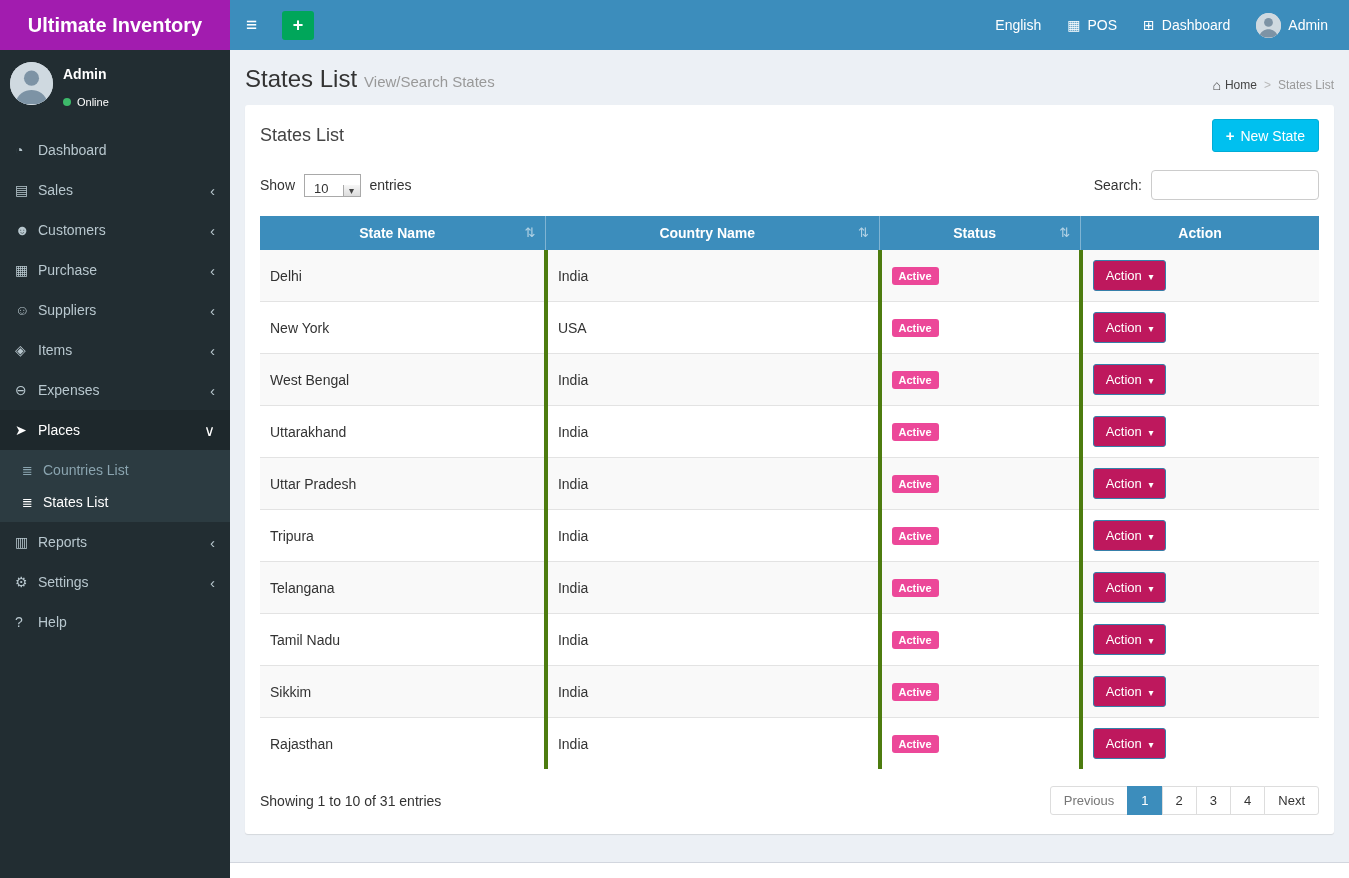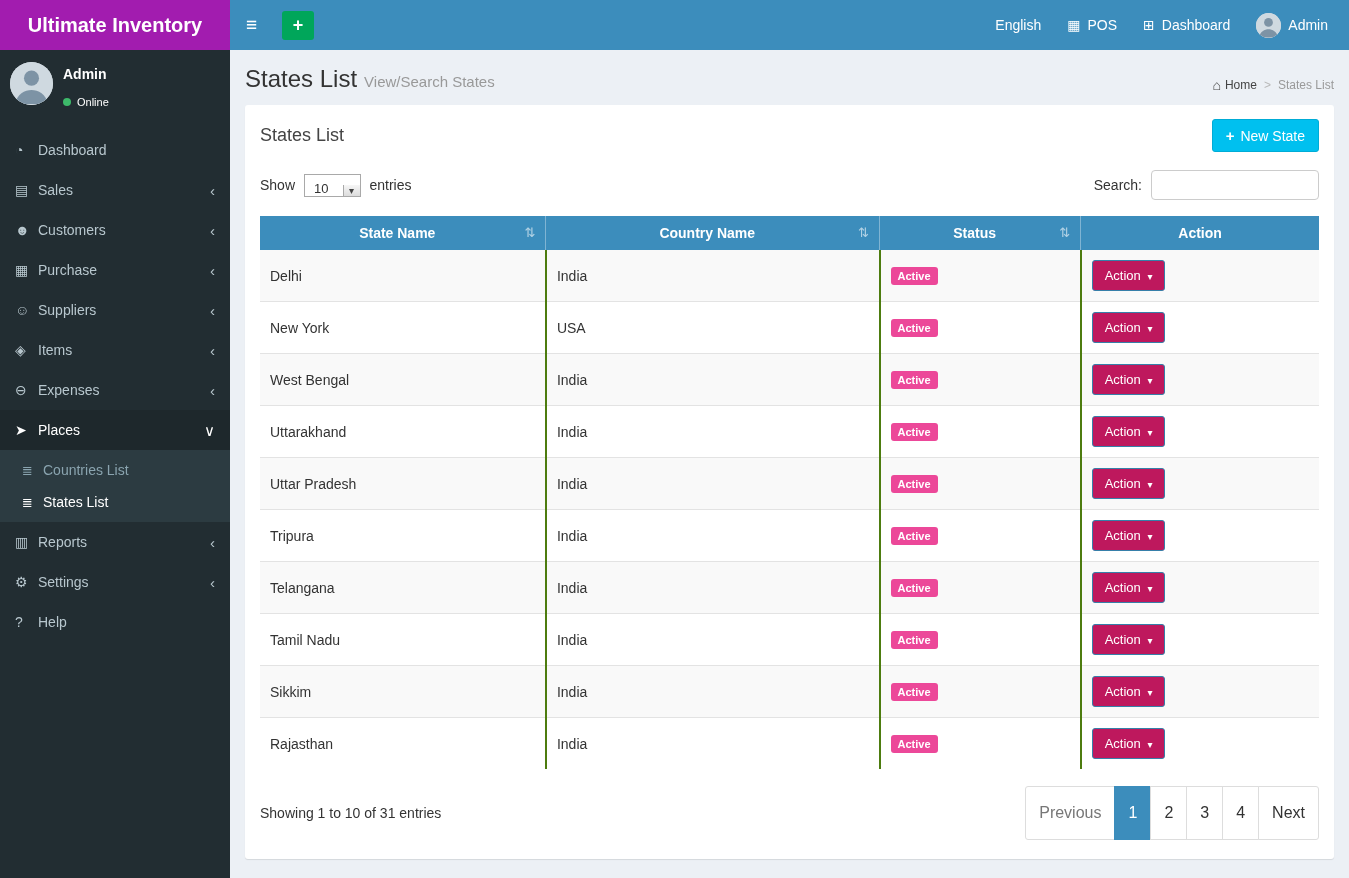--- a/index.html
+++ b/index.html
@@ -66,34 +66,34 @@
 
 .table-wrap{padding:0 15px}
 table.data-table{width:100%;border-collapse:collapse;font-size:14px;color:#333;table-layout:fixed}
 .data-table th{background:#3c8dbc;color:#fff;text-align:center;font-weight:700;padding:9px 10px;border-left:1px solid rgba(255,255,255,.35);cursor:pointer}
 .data-table th:first-child{border-left:none}
 .data-table th .sort{float:right;opacity:.6;font-size:13px;font-weight:400}
 .data-table col.c1{width:27%}
 .data-table col.c2{width:31.5%}
 .data-table col.c3{width:19%}
 .data-table col.c4{width:22.5%}
-.data-table td{padding:15px 10px;border-top:1px solid #e3e3e3;border-left:2px solid #4d7c0f;vertical-align:middle}
+.data-table td{padding:15px 10px;border-top:1px solid #e3e3e3;border-left:4px solid #4d7c0f;vertical-align:middle}
 .data-table td:first-child{border-left:none}
 .data-table tbody tr:first-child td{border-top:none}
 .data-table tbody tr:nth-child(odd){background:#f9f9f9}
 .data-table td[data-name="action-cell"]{padding:10px}
 .badge{display:inline-block;background:#ec4899;color:#fff;font-size:11px;font-weight:700;padding:3px 7px;border-radius:3px}
 .btn-action{background:#be185d;border:1px solid #367fa9;color:#fff;font-size:13px;padding:7px 12px;border-radius:3px;cursor:pointer;font-family:inherit}
 .btn-action .caret{font-size:10px;margin-left:3px}
 
 
 .table-footer{display:flex;justify-content:space-between;align-items:center;padding:17px 15px 19px}
 .info{font-size:14px;color:#333}
 .pagination{display:flex}
-.page-btn{padding:17px 13px;border:1px solid #ddd;margin-left:-1px;background:#fff;color:#333;font-size:16px;cursor:pointer}
+.page-btn{padding:6px 13px;border:1px solid #ddd;margin-left:-1px;background:#fff;color:#333;font-size:13px;cursor:pointer}
 .page-btn.prev{color:#777;border-radius:3px 0 0 3px;margin-left:0}
 .page-btn.next{border-radius:0 3px 3px 0}
 .page-btn.active{background:#3c8dbc;border-color:#3c8dbc;color:#fff}
 
 
 .main-footer{margin-left:230px;background:#fff;border-top:1px solid #d2d6de;padding:16px 15px;display:flex;justify-content:space-between;font-size:14px;color:#333;font-weight:700}
 </style>
 </head>
 <body>
 

